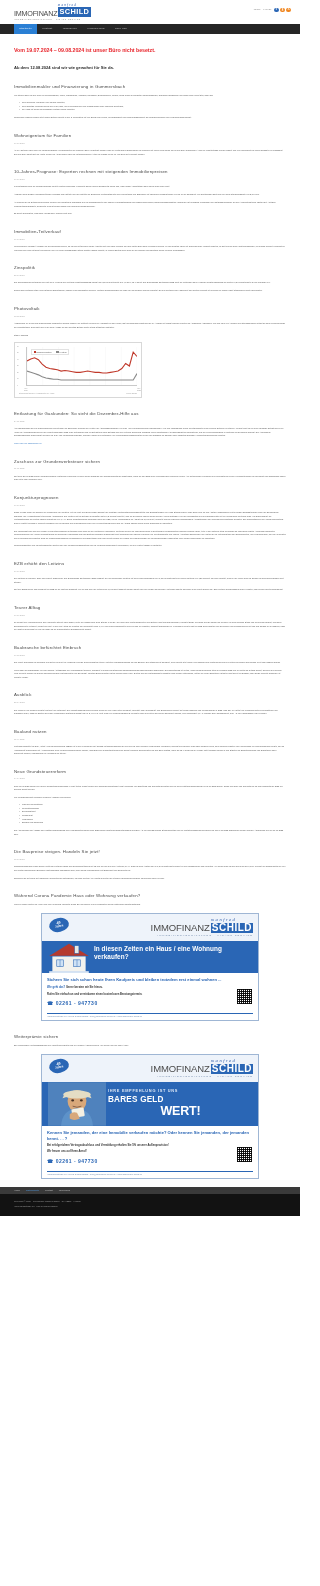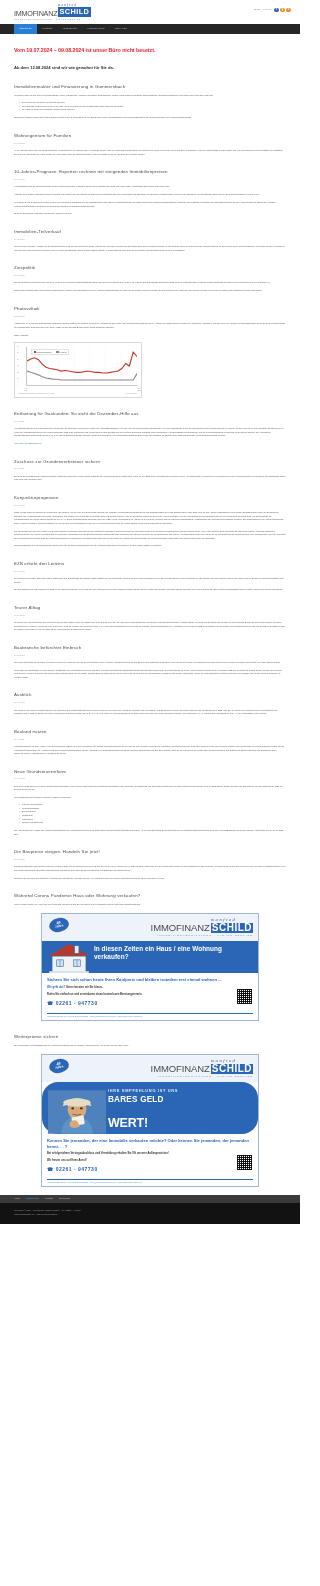--- a/index.html
+++ b/index.html
@@ -82,24 +82,24 @@
   .bn-q em { color:#333; font-style:normal;}
   .bn-call { font-size:2.7px; color:#333; font-weight:700; margin-top:2.6px; line-height:1.5;}
   .bn-phone { font-size:5px; color:#2a66b5; font-weight:700; margin-top:2.6px; letter-spacing:0.5px;}
   .qr { position:absolute; right:5px; bottom:5.5px; width:17px; height:17px; background:
       repeating-linear-gradient(0deg,#1a1a1a 0 1px,#fff 1px 2px),
       repeating-linear-gradient(90deg,#1a1a1a 0 1px,#fff 1px 2px);
       background-blend-mode:multiply; border:0.5px solid #fff;}
   .bn-foot { border-top:0.4px solid #2a66b5; margin:2.5px 5px 0; padding:1.4px 0 2px; font-size:1.85px; color:#5d7ea8; letter-spacing:0.12px;}
 
   
-  .bn2-hero { background:#2a66b5; position:relative; min-height:44px; padding:6px 5px 5px 66px; color:#fff;border-radius:16px;}
+  .bn2-hero { background:#2a66b5; position:relative; min-height:44px; padding:6px 5px 5px 66px; color:#fff;}
   .bn2-small { font-size:3.9px; font-weight:700; letter-spacing:0.7px; color:#dbe6f5;}
   .bn2-big { font-size:8.2px; font-weight:700; letter-spacing:0.2px; line-height:1.1; margin-top:0.5px;}
-  .bn2-huge { font-size:12.5px; font-weight:700; letter-spacing:-0.2px; line-height:1; margin-top:13px;}
+  .bn2-huge { font-size:12.5px; font-weight:700; letter-spacing:-0.2px; line-height:1; margin-top:1px;text-align:center;}
   .person { position:absolute; left:6px; bottom:0; width:58px; height:44px;}
 
   
   .footnav { background:#3a3a3a; height:7.5px; display:flex; align-items:center; padding-left:14px; gap:6px;}
   .footnav a { font-size:2.3px; color:#bdbdbd; text-decoration:none;}
   .footnav a.blue { color:#4f97dd; }
   .footer { background:#121212; padding:5px 14px 8px; }
   .footer p { font-size:2.2px; color:#9a9a9a; line-height:1.85; }
 </style>
 </head>

